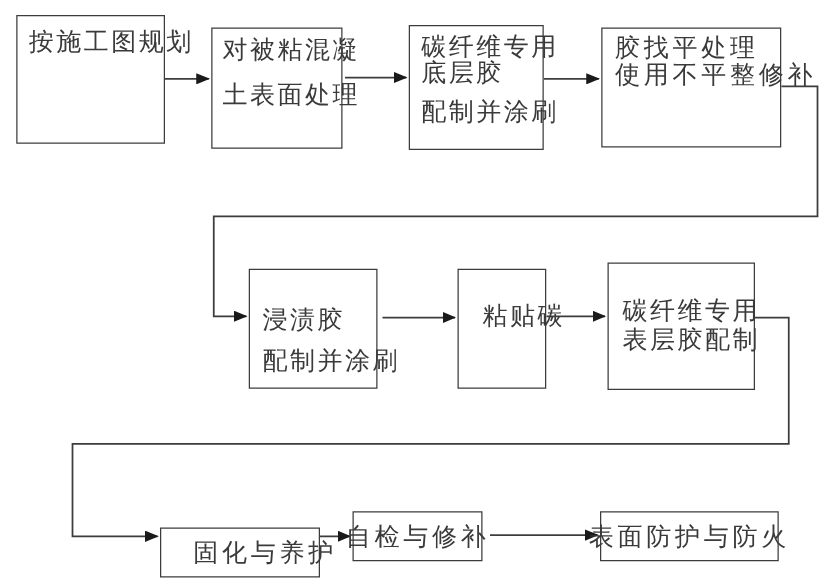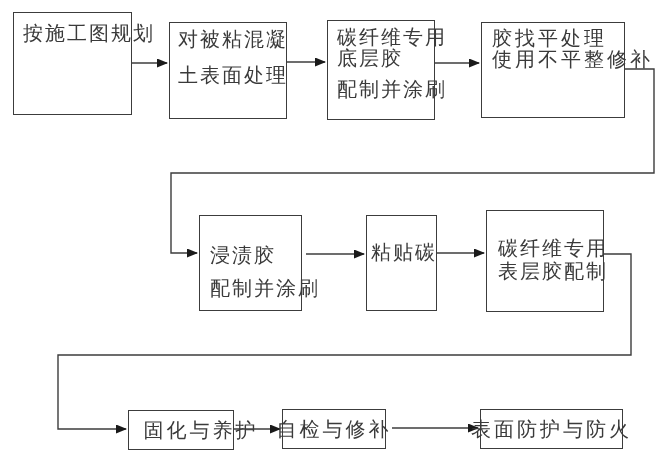--- a/index.html
+++ b/index.html
@@ -27,41 +27,41 @@
     background: #ffffff;
     box-sizing: border-box;
     font-size: 20px;
     letter-spacing: 2px;
     line-height: 22px;
   }
   .ln { white-space: nowrap; }
 
   
   .box1 { left: 13px;  top: 12px; width: 119px; height: 103px; padding: 9px 0 0 9px; }
-  .box2 { left: 169px; top: 22px; width: 118px; height: 97px;  padding: 5px 0 0 8px; }
+  .box2 { left: 169px; top: 22px; width: 105px; height: 97px;  padding: 5px 0 0 8px; }
   .box2 .ln + .ln { margin-top: 14px; }
   .box3 { left: 327px; top: 20px; width: 108px; height: 100px; padding: 6px 0 0 9px; line-height: 21px; }
   .box3 .ln3 { margin-top: 10px; }
   .box4 { left: 481px; top: 22px; width: 144px; height: 96px;  padding: 5px 0 0 10px; line-height: 21px; letter-spacing: 3px; }
 
   
   .box5 { left: 199px; top: 215px; width: 103px; height: 96px; padding: 28px 0 0 10px; }
   .box5 .ln + .ln { margin-top: 11px; }
-  .box6 { left: 366px; top: 215px; width: 71px;  height: 96px; padding: 26px 0 0 4px; line-height: 21px; }
+  .box6 { left: 366px; top: 215px; width: 71px;  height: 96px; padding: 26px 0 0 19px; line-height: 21px; }
   .box7 { left: 486px; top: 210px; width: 118px; height: 102px; padding: 26px 0 0 11px; }
   .box7 .ln + .ln { margin-top: 1px; }
 
   
   .box8, .box9, .box10 {
     display: flex;
     align-items: center;
     justify-content: center;
     letter-spacing: 3px;
   }
-  .box8  { left: 128px; top: 410px; width: 106px; height: 40px; padding-left: 40px; }
+  .box8  { left: 128px; top: 422px; width: 128px; height: 40px; padding-left: 40px; }
   .box9  { left: 282px; top: 409px; width: 104px; height: 40px; }
   .box10 { left: 480px; top: 409px; width: 143px; height: 40px; }
 </style>
 </head>
 <body>
 
 <div id="canvas">
 
   <svg id="wires" viewBox="0 0 669 468" xmlns="http://www.w3.org/2000/svg">
     <defs>

